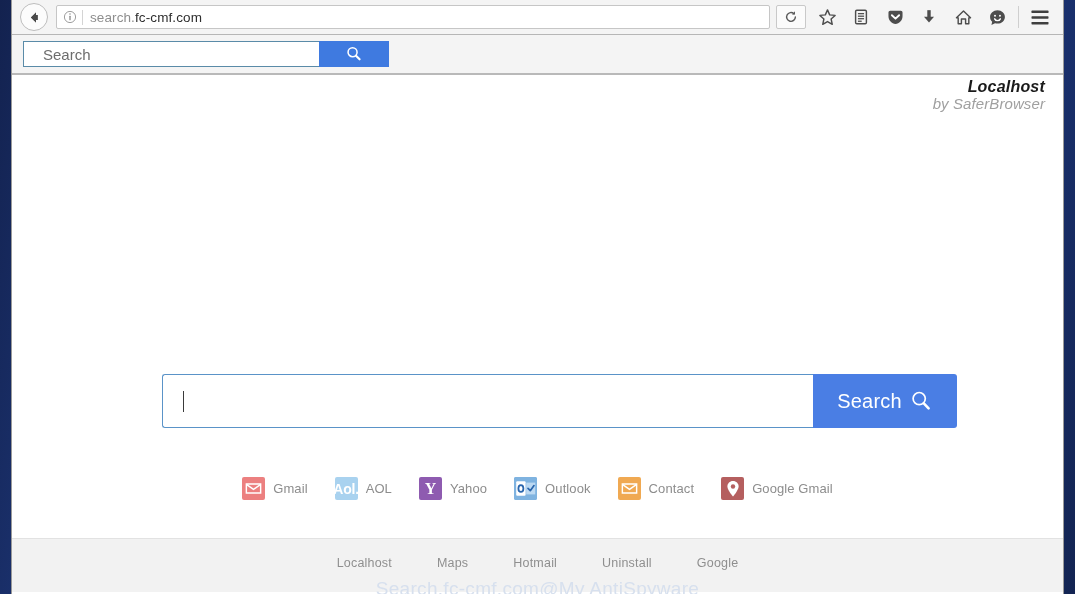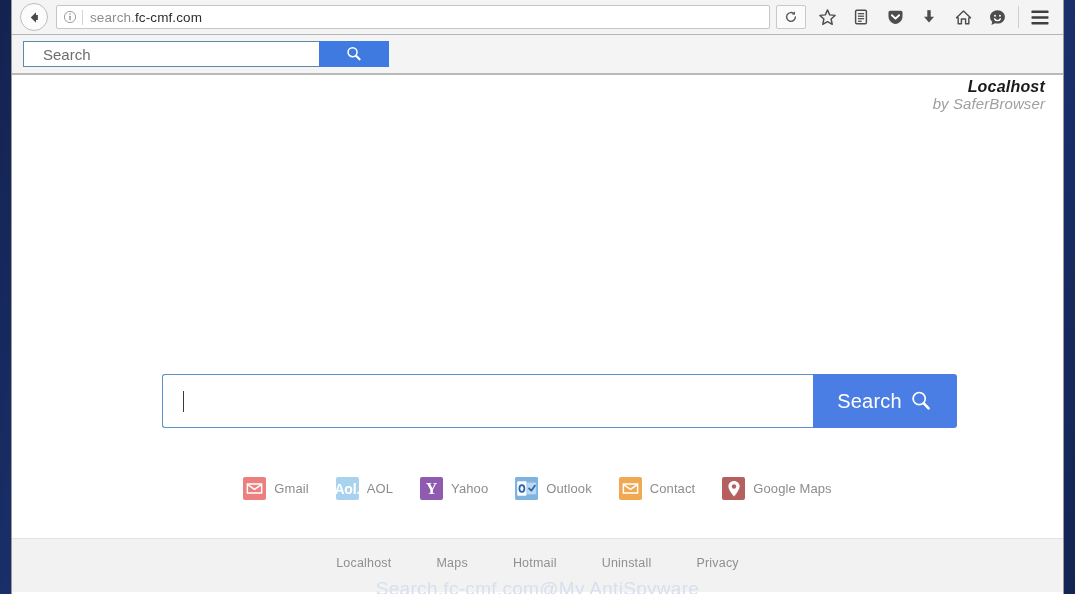--- a/index.html
+++ b/index.html
@@ -488,30 +488,30 @@
         <span class="shortcut-label">Contact</span>
       </div>
 
       <div class="shortcut-item">
         <span class="shortcut-tile tile-maps">
           <svg width="14" height="18" viewBox="0 0 14 18">
             <path d="M7 1.1 C10.2 1.1 12.6 3.5 12.6 6.6 C12.6 10.3 7 16.6 7 16.6 C7 16.6 1.4 10.3 1.4 6.6 C1.4 3.5 3.8 1.1 7 1.1 Z" fill="#ffffff"></path>
             <circle cx="7" cy="6.5" r="2.2" fill="#b55f5f"></circle>
           </svg>
         </span>
-        <span class="shortcut-label">Google Maps</span>
+        <span class="shortcut-label">Google Gmail</span>
       </div>
 
     </div>
 
     <div id="page-footer">
       <div id="footer-links">
         <span class="footer-link">Localhost</span>
         <span class="footer-link">Maps</span>
         <span class="footer-link">Hotmail</span>
         <span class="footer-link">Uninstall</span>
-        <span class="footer-link">Privacy</span>
+        <span class="footer-link">Google</span>
       </div>
       <div id="watermark">Search.fc-cmf.com@My AntiSpyware</div>
     </div>
 
   </div>
 </div>
 
 </body></html>

